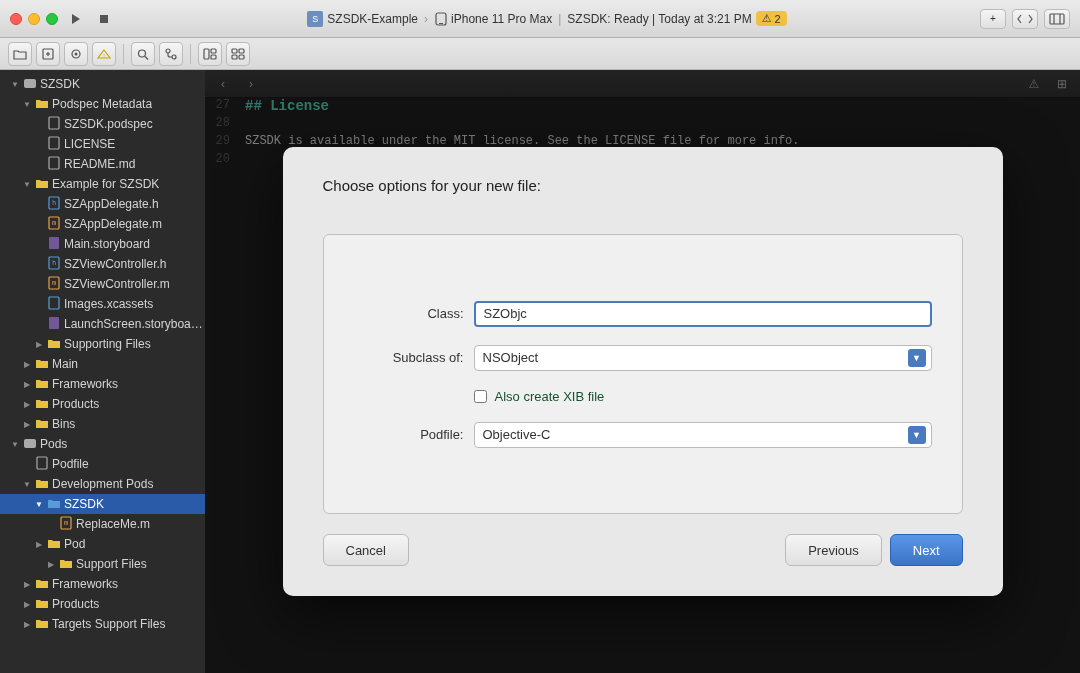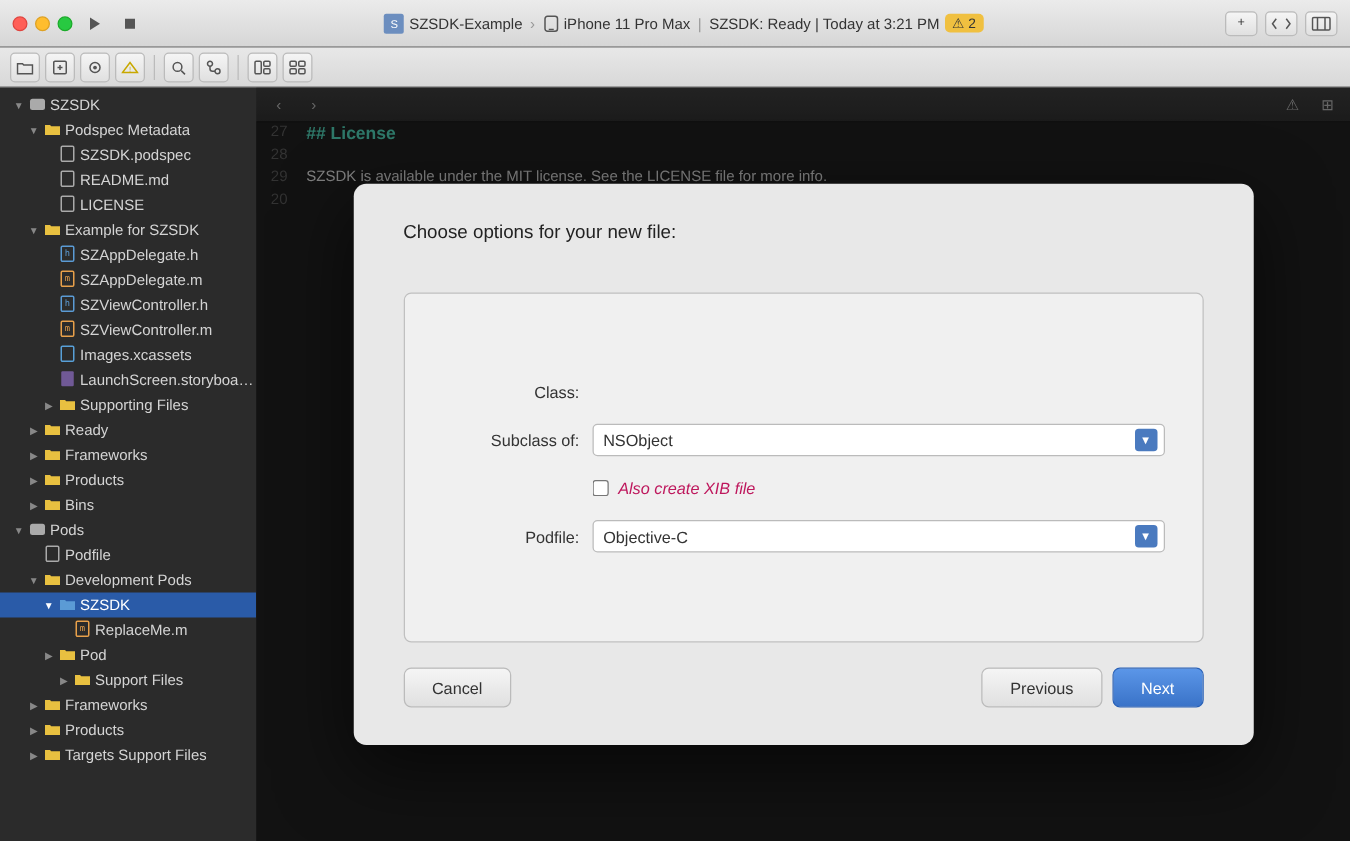--- a/index.html
+++ b/index.html
@@ -214,21 +214,21 @@
       overflow: auto;
       position: relative;
     }
     .code-area::-webkit-scrollbar { width: 8px; }
     .code-area::-webkit-scrollbar-track { background: #1e1e1e; }
     .code-area::-webkit-scrollbar-thumb { background: #444; border-radius: 4px; }
 
     .code-line {
       display: flex;
       min-height: 18px;
-      font-family: Liberation Sans, sans-serif;
+      font-family: Liberation Mono, monospace;
       font-size: 12px;
     }
     .line-num {
       width: 35px;
       text-align: right;
       padding-right: 10px;
       color: #555;
       flex-shrink: 0;
       user-select: none;
       background: #1e1e1e;
@@ -338,22 +338,21 @@
       gap: 8px;
       margin-left: 120px;
     }
     .checkbox-row input[type="checkbox"] {
       width: 13px;
       height: 13px;
       cursor: pointer;
     }
     .checkbox-label {
       font-size: 13px;
-      color: #be185d;
-      font-style: italic;
+      color: #14532d;
     }
     .modal-footer {
       display: flex;
       justify-content: space-between;
       align-items: center;
     }
     .modal-btn {
       height: 32px;
       padding: 0 22px;
       border-radius: 6px;
@@ -516,29 +515,29 @@
             <rect x="1" y="1" width="10" height="12" rx="1" fill="none" stroke="#aaa" stroke-width="1.2"></rect>
           </svg></span>
         <span class="item-label">SZSDK.podspec</span>
       </div>
       <div class="tree-item">
         <span class="indent" style="width: 24px;"></span>
         <span class="arrow" style="font-size: 8px;"></span>
         <span class="file-icon"><svg width="12" height="14" viewBox="0 0 12 14">
             <rect x="1" y="1" width="10" height="12" rx="1" fill="none" stroke="#aaa" stroke-width="1.2"></rect>
           </svg></span>
+        <span class="item-label">LICENSE</span>
+      </div>
+      <div class="tree-item">
+        <span class="indent" style="width: 24px;"></span>
+        <span class="arrow" style="font-size: 8px;"></span>
+        <span class="file-icon"><svg width="12" height="14" viewBox="0 0 12 14">
+            <rect x="1" y="1" width="10" height="12" rx="1" fill="none" stroke="#aaa" stroke-width="1.2"></rect>
+          </svg></span>
         <span class="item-label">README.md</span>
-      </div>
-      <div class="tree-item">
-        <span class="indent" style="width: 24px;"></span>
-        <span class="arrow" style="font-size: 8px;"></span>
-        <span class="file-icon"><svg width="12" height="14" viewBox="0 0 12 14">
-            <rect x="1" y="1" width="10" height="12" rx="1" fill="none" stroke="#aaa" stroke-width="1.2"></rect>
-          </svg></span>
-        <span class="item-label">LICENSE</span>
       </div>
       <div class="tree-item">
         <span class="indent" style="width: 12px;"></span>
         <span class="arrow" style="font-size: 8px;">▼</span>
         <span class="file-icon"><svg width="14" height="12" viewBox="0 0 14 12">
             <path d="M1,3 L1,11 L13,11 L13,4 L6,4 L5,3 Z" fill="#e8c040"></path>
           </svg></span>
         <span class="item-label">Example for SZSDK</span>
       </div>
       <div class="tree-item">
@@ -556,20 +555,28 @@
         <span class="file-icon"><svg width="12" height="14" viewBox="0 0 12 14">
             <rect x="1" y="1" width="10" height="12" rx="1" fill="none" stroke="#e8a04a" stroke-width="1.2"></rect>
             <text x="6" y="9" text-anchor="middle" font-size="7" fill="#e8a04a" font-family="monospace">m</text>
           </svg></span>
         <span class="item-label">SZAppDelegate.m</span>
       </div>
       <div class="tree-item">
         <span class="indent" style="width: 24px;"></span>
         <span class="arrow" style="font-size: 8px;"></span>
         <span class="file-icon"><svg width="12" height="14" viewBox="0 0 12 14">
+            <rect x="1" y="1" width="10" height="12" rx="1" fill="#8e6ec4" opacity="0.7"></rect>
+          </svg></span>
+        <span class="item-label">Main.storyboard</span>
+      </div>
+      <div class="tree-item">
+        <span class="indent" style="width: 24px;"></span>
+        <span class="arrow" style="font-size: 8px;"></span>
+        <span class="file-icon"><svg width="12" height="14" viewBox="0 0 12 14">
             <rect x="1" y="1" width="10" height="12" rx="1" fill="none" stroke="#5b9bd5" stroke-width="1.2"></rect>
             <text x="6" y="9" text-anchor="middle" font-size="7" fill="#5b9bd5" font-family="monospace">h</text>
           </svg></span>
         <span class="item-label">SZViewController.h</span>
       </div>
       <div class="tree-item">
         <span class="indent" style="width: 24px;"></span>
         <span class="arrow" style="font-size: 8px;"></span>
         <span class="file-icon"><svg width="12" height="14" viewBox="0 0 12 14">
             <rect x="1" y="1" width="10" height="12" rx="1" fill="none" stroke="#e8a04a" stroke-width="1.2"></rect>
@@ -600,21 +607,21 @@
             <path d="M1,3 L1,11 L13,11 L13,4 L6,4 L5,3 Z" fill="#e8c040"></path>
           </svg></span>
         <span class="item-label">Supporting Files</span>
       </div>
       <div class="tree-item">
         <span class="indent" style="width: 12px;"></span>
         <span class="arrow" style="font-size: 8px;">▶</span>
         <span class="file-icon"><svg width="14" height="12" viewBox="0 0 14 12">
             <path d="M1,3 L1,11 L13,11 L13,4 L6,4 L5,3 Z" fill="#e8c040"></path>
           </svg></span>
-        <span class="item-label">Ready</span>
+        <span class="item-label">Main</span>
       </div>
       <div class="tree-item">
         <span class="indent" style="width: 12px;"></span>
         <span class="arrow" style="font-size: 8px;">▶</span>
         <span class="file-icon"><svg width="14" height="12" viewBox="0 0 14 12">
             <path d="M1,3 L1,11 L13,11 L13,4 L6,4 L5,3 Z" fill="#e8c040"></path>
           </svg></span>
         <span class="item-label">Frameworks</span>
       </div>
       <div class="tree-item">
@@ -745,20 +752,21 @@
         </div>
       </div>
 
     <div class="modal-overlay">
       <div class="modal">
         <div class="modal-title">Choose options for your new file:</div>
         <div class="modal-body">
 
           <div class="form-row">
             <label class="form-label">Class:</label>
+            <input class="form-input" type="text" id="class-input" value="SZObjc" style="">
           </div>
 
           <div class="form-row">
             <label class="form-label">Subclass of:</label>
             <div class="form-select-wrapper">
               <select class="form-select" id="subclass-select">
               <option value="NSObject">NSObject</option><option value="UIViewController">UIViewController</option><option value="UIView">UIView</option><option value="UITableViewController">UITableViewController</option><option value="UICollectionViewController">UICollectionViewController</option></select>
               <div class="select-arrow">▼</div>
             </div>
           </div>

